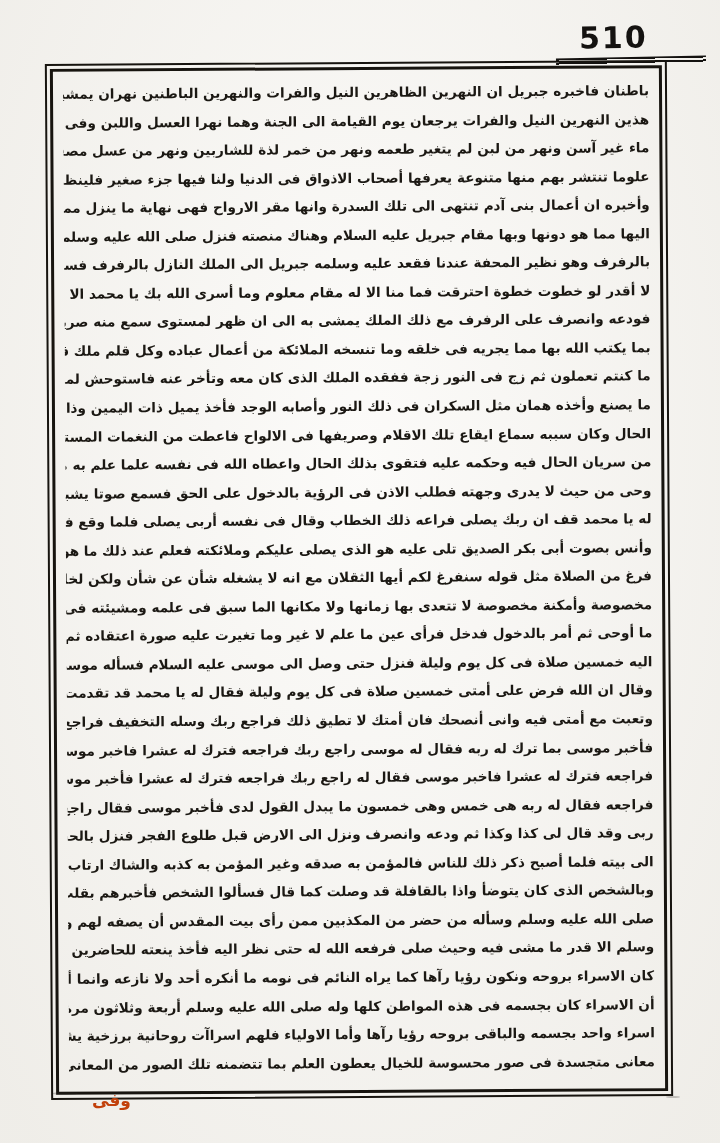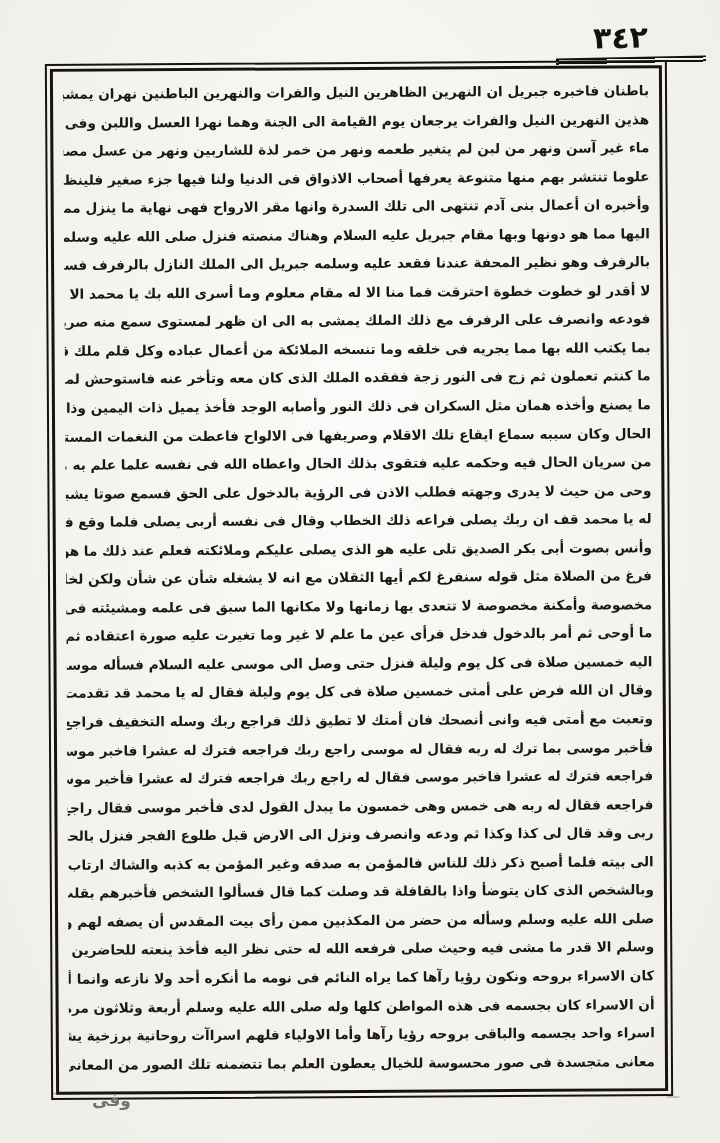--- a/index.html
+++ b/index.html
@@ -72,35 +72,35 @@
     overflow: hidden;
     white-space: nowrap;
     color: #1b1813;
   }
   .catchword {
     position: absolute;
     left: 92px;
     top: 1090px;
     font-size: 17px;
     font-weight: bold;
-    color: #737373;
+    color: #c2410c;
     direction: rtl;
   }
   .speck-a, .speck-b {
     position: absolute;
     background: rgba(40,36,30,0.25);
     border-radius: 50%;
   }
   .speck-a { left: 52px; top: 1092px; width: 26px; height: 3px; }
   .speck-b { right: 40px; top: 1096px; width: 14px; height: 2px; }
 </style>
 </head>
 <body>
 
-<div class="page-number">٣٤٢</div>
+<div class="page-number">510</div>
 
 <div class="header-rule"></div>
 
 <div class="frame-outer">
   <div class="frame-inner">
     <div class="text-body">
         <div class="text-line">باطنان فاخبره جبريل ان النهرين الظاهرين النيل والفرات والنهرين الباطنين نهران يمشيان الى الجنة وان</div>
         <div class="text-line">هذين النهرين النيل والفرات يرجعان يوم القيامة الى الجنة وهما نهرا العسل واللبن وفى الجنة أربعة أنهار نهر من</div>
         <div class="text-line">ماء غير آسن ونهر من لبن لم يتغير طعمه ونهر من خمر لذة للشاربين ونهر من عسل مصفى وهذه الانهار تعطى لاصحابها</div>
         <div class="text-line">علوما تنتشر بهم منها متنوعة يعرفها أصحاب الاذواق فى الدنيا ولنا فيها جزء صغير فلينظر ما ذكرناه فى ذلك الجزء</div>

